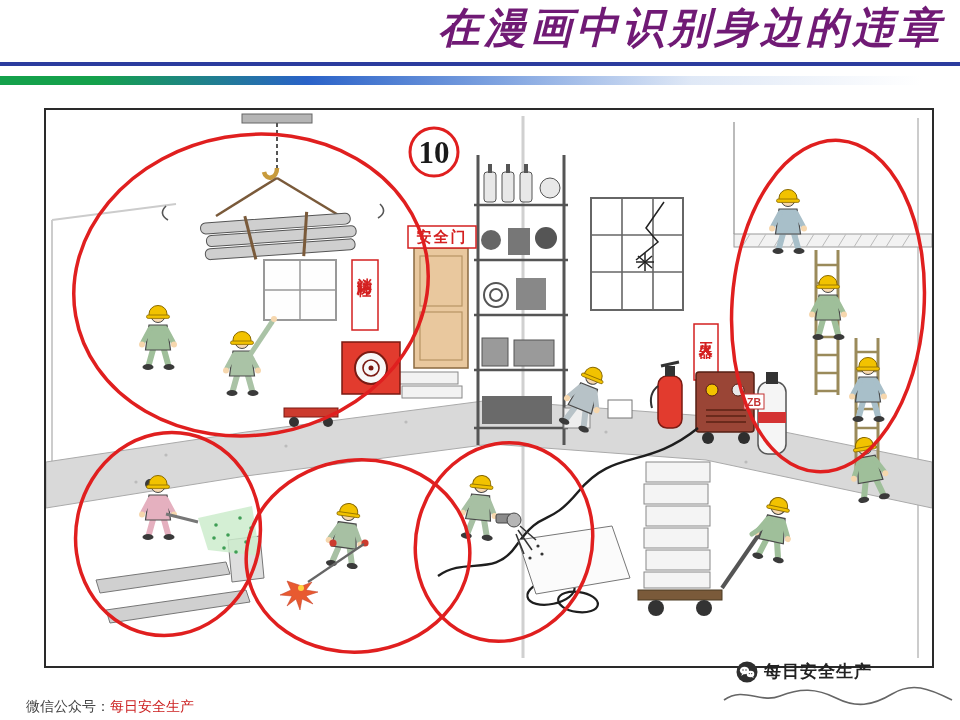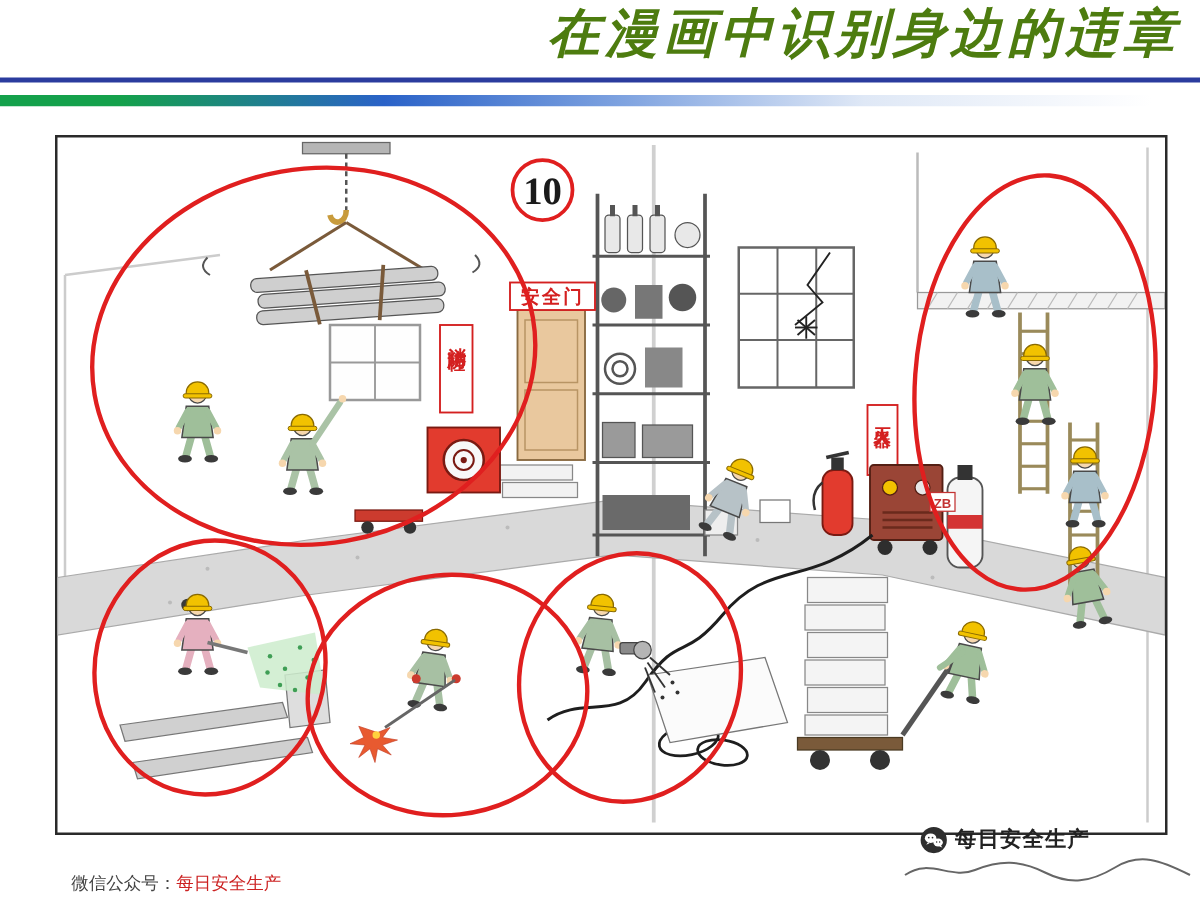--- a/index.html
+++ b/index.html
@@ -1,26 +1,26 @@
 <!DOCTYPE html>
 <html><head>
 <meta charset="utf-8">
 <style>
   html,body{margin:0;padding:0;}
   .page{width:960px;height:720px;position:relative;background:#fff;overflow:hidden;
         font-family:"Liberation Sans",sans-serif;}
   .title{position:absolute;top:2px;right:16px;font-size:42px;line-height:1.25;
-         font-style:italic;font-weight:700;letter-spacing:4px;color:#4d7c0f;
+         font-style:italic;font-weight:700;letter-spacing:4px;color:#701a75;
          font-family:"Liberation Serif",serif;white-space:nowrap;}
   .rule{position:absolute;top:62px;left:0;width:960px;height:4px;background:#2b3c9e;}
   .bar{position:absolute;top:76px;left:0;width:960px;height:9px;
        background:linear-gradient(90deg,#14a14b 0%,#14a14b 10%,#2a62c8 32%,#7fa3e0 52%,#dfe8f6 72%,#ffffff 96%);}
   .art{position:absolute;top:108px;left:44px;width:886px;height:556px;border:2px solid #2a2a2a;background:#fff;}
   .art svg{display:block;}
-  .footer-left{position:absolute;left:26px;top:698px;font-size:14px;color:#444;margin-left:31px;}
+  .footer-left{position:absolute;left:26px;top:698px;font-size:14px;color:#444;}
   .footer-left .acct{color:#cc2222;}
   .wm{position:absolute;left:736px;top:660px;display:flex;align-items:center;gap:6px;}
   .wm-text{font-size:17px;font-weight:700;color:#222;letter-spacing:1px;}
   .squiggle{position:absolute;left:720px;top:684px;}
   .vtext{writing-mode:vertical-rl;text-orientation:upright;letter-spacing:2px;}
 </style>
 </head>
 <body>
 
 <div class="page">

